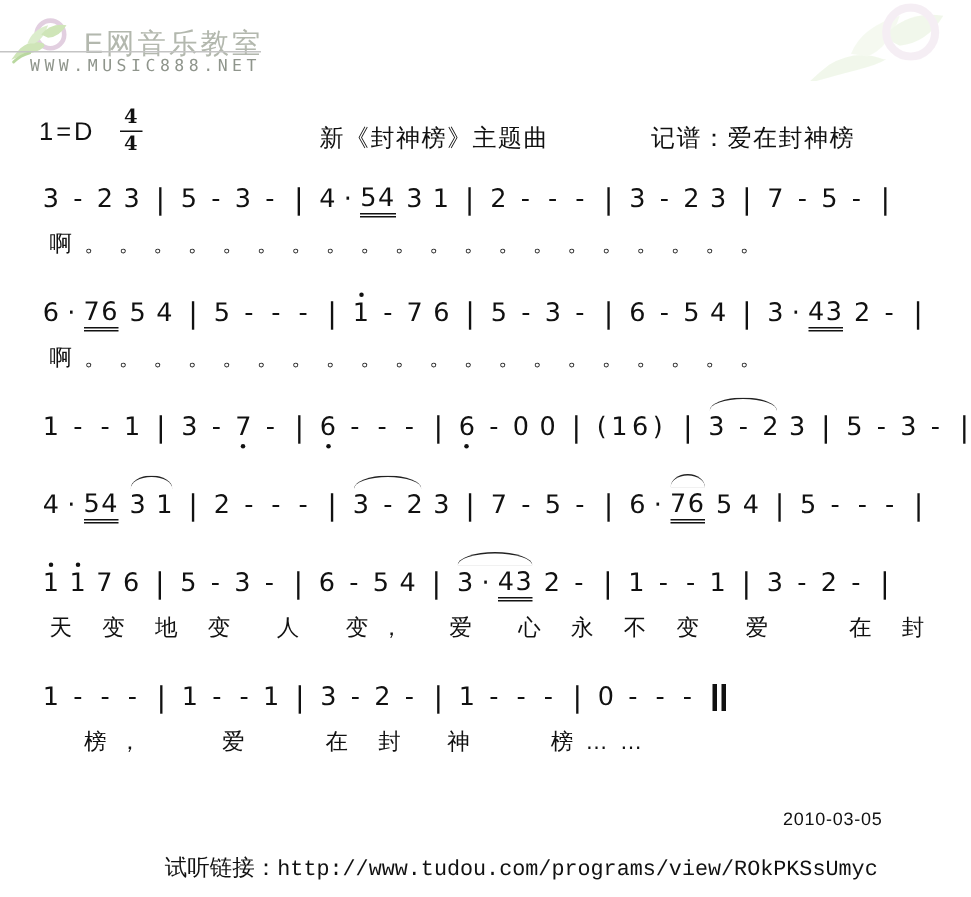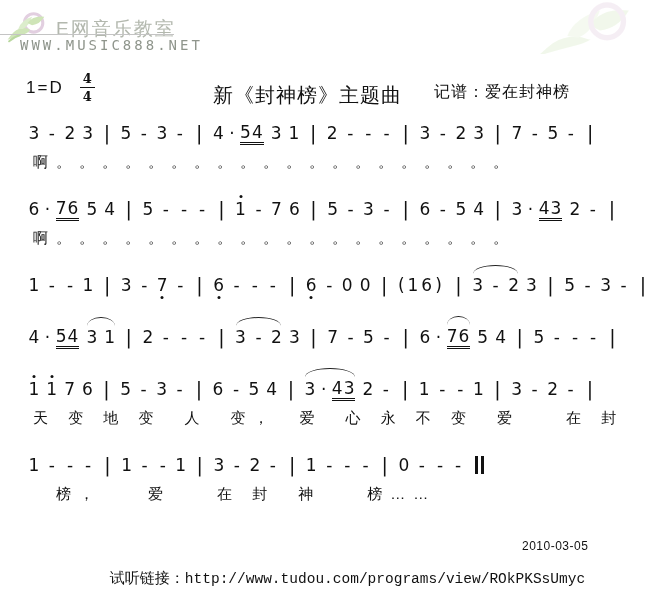--- a/index.html
+++ b/index.html
@@ -5,33 +5,33 @@
   html,body{margin:0;padding:0;background:#fff;}
   .page{position:relative;width:647px;height:598px;background:#ffffff;overflow:hidden;
         font-family:"Liberation Sans",sans-serif;color:#111;}
 
   
   .logo{position:absolute;top:6px;left:6px;display:flex;align-items:center;}
   .logo svg{display:block;}
   .logo-text{font-size:19px;color:#b3b8ae;letter-spacing:2px;margin-left:4px;margin-top:6px;}
   .logo-rule{position:absolute;top:34px;left:0;width:174px;height:1px;background:#c4c4c4;}
   .site-url{position:absolute;top:37px;left:20px;font-family:"DejaVu Sans Mono",monospace;
-            font-size:14px;letter-spacing:3px;color:#8f958c;}
+            font-size:11px;letter-spacing:3px;color:#8f958c;}
   .watermark{position:absolute;top:-4px;right:2px;opacity:.5;}
 
   
   .key-block{position:absolute;top:72px;left:26px;display:flex;align-items:center;}
   .key-sig{font-size:17px;letter-spacing:2px;font-weight:500;}
   .ts{display:inline-block;margin-left:16px;text-align:center;
       font-family:"DejaVu Serif",serif;font-weight:bold;font-size:13px;line-height:1;}
   .ts .num{display:block;border-bottom:1.5px solid #111;padding:0 3px 2px;}
   .ts .den{display:block;padding-top:2px;}
   .title{position:absolute;top:42px;left:150px;width:290px;text-align:center;
          font-size:29px;font-weight:bold;letter-spacing:2px;}
-  .subtitle{position:absolute;top:82px;left:213px;font-size:20px;letter-spacing:1px;}
+  .subtitle{position:absolute;top:82px;left:213px;font-size:16px;letter-spacing:1px;}
   .credit{position:absolute;top:82px;left:434px;font-size:16px;letter-spacing:1px;}
 
   
   .score{position:absolute;top:118px;left:25px;right:12px;}
   .score-line{margin-bottom:22px;}
   .notes-row{display:flex;align-items:center;height:30px;white-space:nowrap;
              font-family:"DejaVu Sans",sans-serif;font-size:17px;}
   .tk{position:relative;display:inline-block;margin:0 3.5px;line-height:20px;}
   .tk.bar{margin:0 7px;font-size:19px;line-height:19px;}
   .tk.dash{margin:0 6px;}

